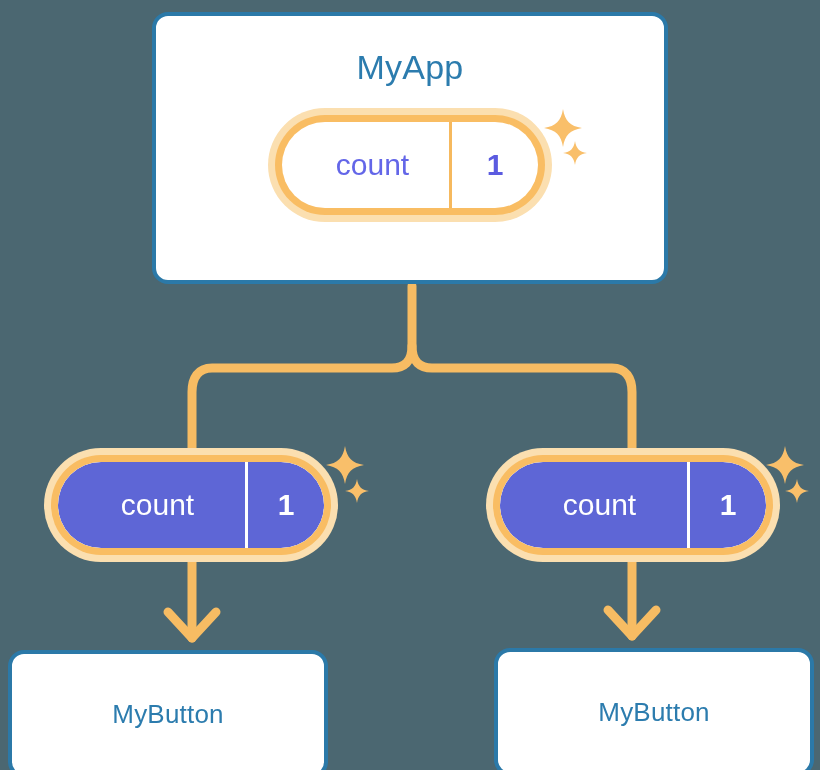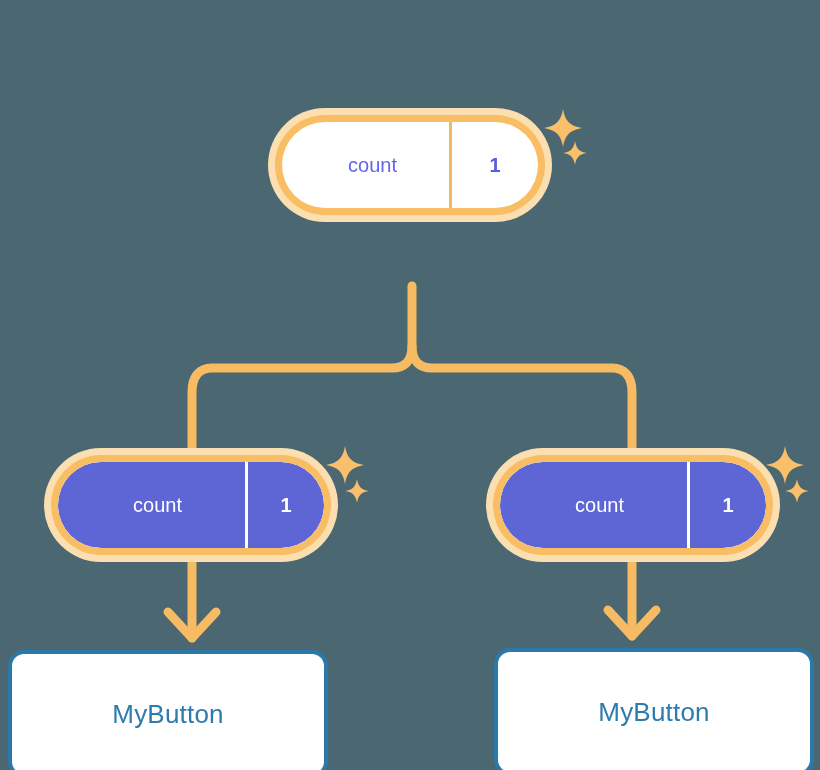--- a/index.html
+++ b/index.html
@@ -64,21 +64,21 @@
   .pill-body{
     box-sizing:border-box;
     width:100%;height:100%;
     border-radius:999px;
     display:flex;
     align-items:stretch;
     overflow:hidden;
   }
   .pill-key,.pill-val{
     display:flex;align-items:center;justify-content:center;
-    font-size:20px;font-weight:400;line-height:1;white-space:nowrap;text-align:right;
+    font-size:30px;font-weight:400;line-height:1;white-space:nowrap;text-align:right;
   }
   .pill-key{flex:1 1 auto;}
   .pill-val{flex:0 0 auto;font-weight:700;}
 
   
   .pill-light .pill-body{background:#ffffff;}
   .pill-light .pill-key{color:#6366e8;padding:0 16px 0 30px;}
   .pill-light .pill-val{color:#5b5be0;width:86px;border-left:3px solid #f6b95e;}
 
   
@@ -122,20 +122,23 @@
              C626,368 632,378 632,392
              L632,470" fill="none" stroke="#f7bc63" stroke-width="9" stroke-linecap="round" stroke-linejoin="round"></path>
 
     <line x1="192" y1="545" x2="192" y2="638" stroke="#f7bc63" stroke-width="9" stroke-linecap="round"></line>
     <path d="M168,612 L192,638 L216,612" fill="none" stroke="#f7bc63" stroke-width="9" stroke-linecap="round" stroke-linejoin="round"></path>
 
     <line x1="632" y1="545" x2="632" y2="636" stroke="#f7bc63" stroke-width="9" stroke-linecap="round"></line>
     <path d="M608,610 L632,636 L656,610" fill="none" stroke="#f7bc63" stroke-width="9" stroke-linecap="round" stroke-linejoin="round"></path>
   </svg>
 
+  <div class="card" id="card-myapp">
+    <div class="card-title">MyApp</div>
+  </div>
 
   <div class="pill-wrap pill-light" id="pill-myapp">
     <div class="pill-ring">
       <div class="pill-body">
         <span class="pill-key">count</span>
         <span class="pill-val">1</span>
       </div>
     </div>
   </div>
 

